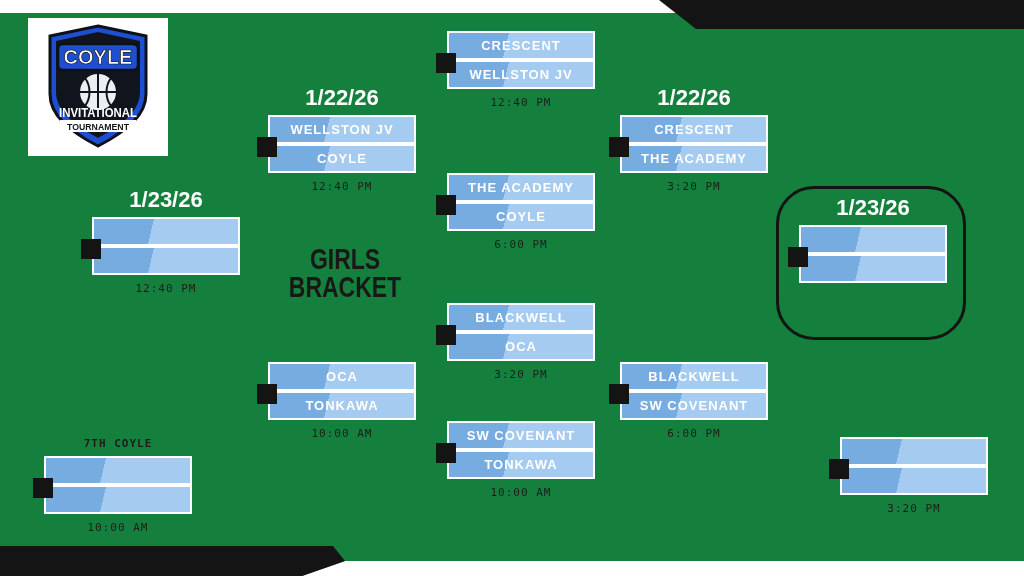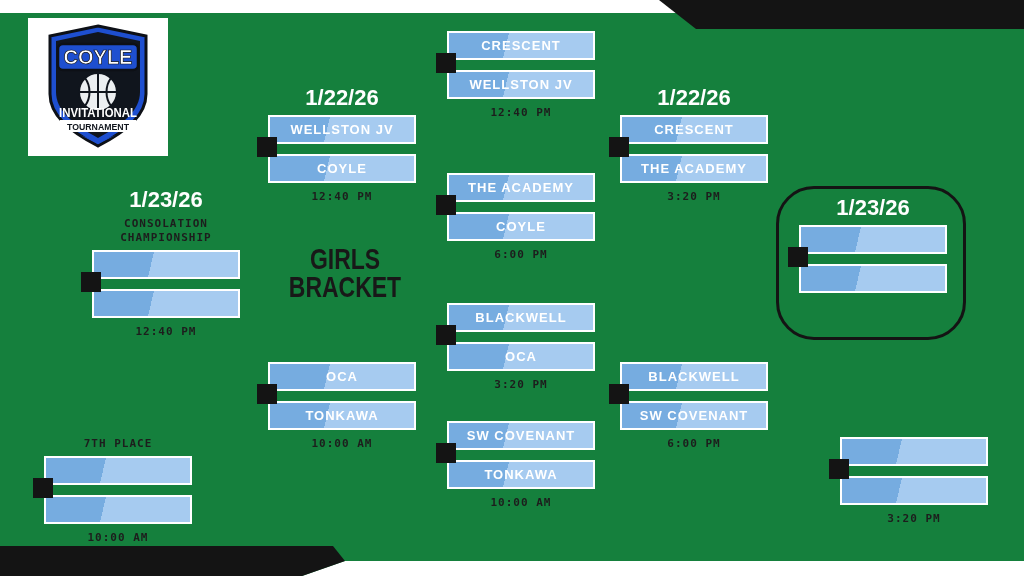--- a/index.html
+++ b/index.html
@@ -28,26 +28,26 @@
     color:#1d1d1d;font-family:"DejaVu Sans Mono", monospace;font-weight:bold;
     font-size:11px;letter-spacing:1px;text-align:center;line-height:1.25;padding-bottom:5px;
   }
   .slots{position:relative;}
   .slot{
     height:29px;box-sizing:border-box;border:2px solid #ffffff;
     background:linear-gradient(103deg,#76ace0 0 40%,#a6cbf0 40% 100%);
     display:flex;align-items:center;justify-content:center;
     color:#ffffff;font-weight:bold;font-size:13px;letter-spacing:1px;
   }
-  .slot.gap{margin-bottom:10px;}
+  .slot.gap{margin-bottom:0;}
   .sq{
     position:absolute;left:-11px;top:22px;width:20px;height:20px;background:#141414;z-index:3;
   }
   .mtime{
-    color:#1d1d1d;font-family:"DejaVu Sans Mono", monospace;font-weight:bold;
+    color:#1d1d1d;font-family:"DejaVu Sans Mono", monospace;font-weight:normal;
     font-size:11px;letter-spacing:1px;text-align:center;padding-top:7px;
   }
   
   .champ-frame{
     position:absolute;left:776px;top:186px;width:190px;height:154px;
     border:3px solid #141414;border-radius:38px;box-sizing:border-box;
   }
   .champ-frame .match{left:20px;top:8px;}
   
   .bracket-title{
@@ -135,21 +135,20 @@
         </div>
       <div class="slot">
           <span>COYLE</span>
         </div>
     </div>
     <div class="mtime">6:00 PM</div>
   </div>
 
   <div class="match" style="left:92px;top:189px;">
     <div class="mdate">1/23/26</div>
-    <div class="mlabel">CONSOLATION CHAMPIONSHIP</div>
     <div class="slots">
       <div class="sq"></div>
       <div class="slot gap">
           <span></span>
         </div>
       <div class="slot">
           <span></span>
         </div>
     </div>
     <div class="mtime">12:40 PM</div>
@@ -216,21 +215,21 @@
             <span></span>
           </div>
         <div class="slot">
             <span></span>
           </div>
       </div>
     </div>
   </div>
 
   <div class="match" style="left:44px;top:437px;">
-    <div class="mlabel">7TH PLACE</div>
+    <div class="mlabel">7TH COYLE</div>
     <div class="slots">
       <div class="sq"></div>
       <div class="slot gap">
           <span></span>
         </div>
       <div class="slot">
           <span></span>
         </div>
     </div>
     <div class="mtime">10:00 AM</div>

